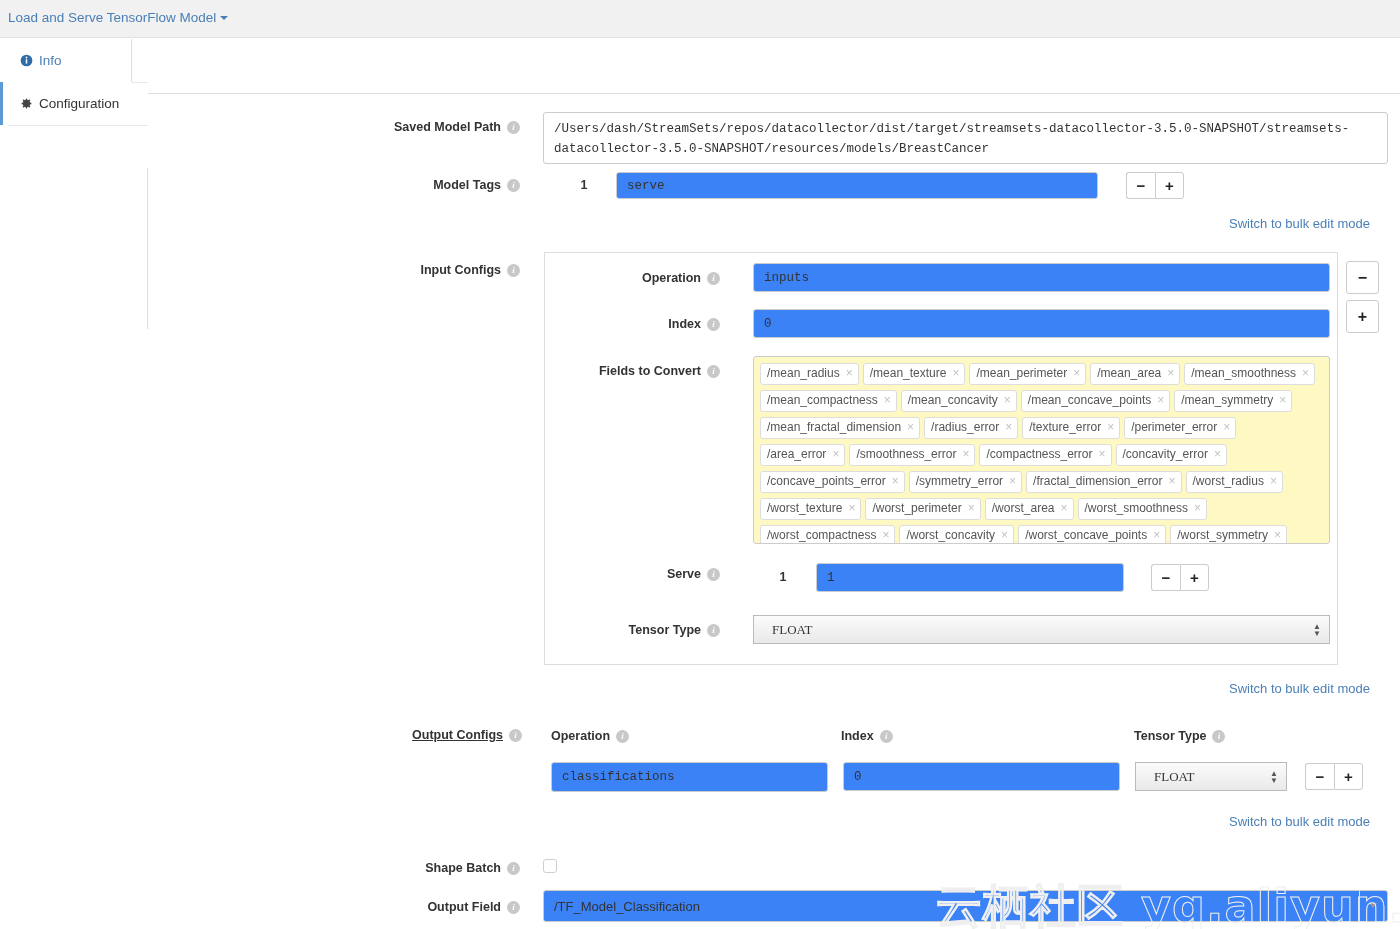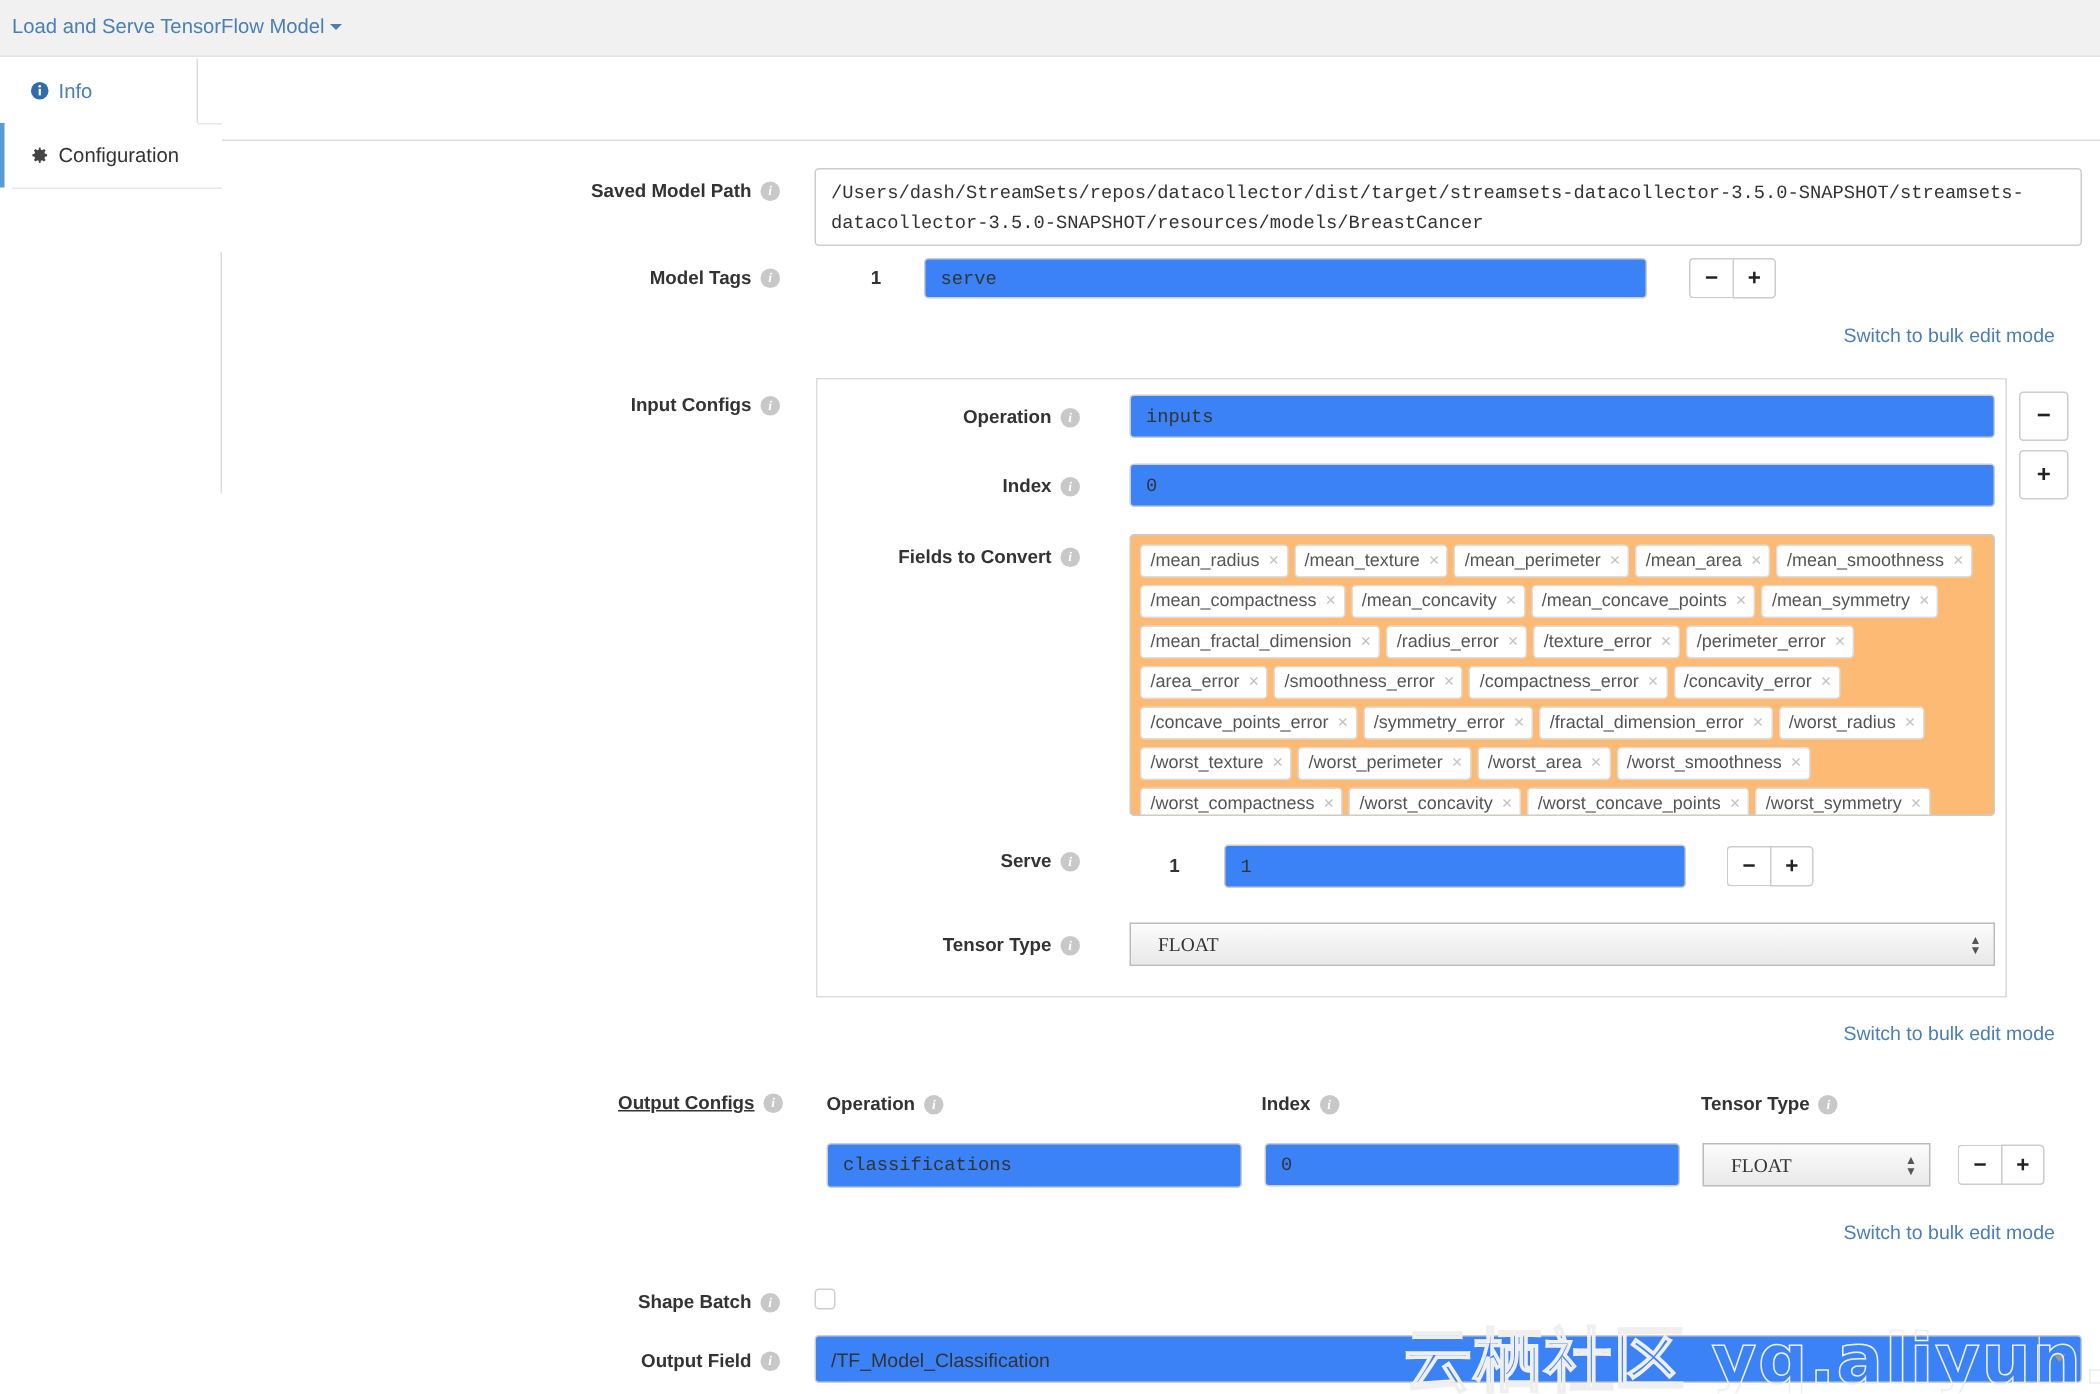--- a/index.html
+++ b/index.html
@@ -126,21 +126,21 @@
   .panel {
     position: absolute; border: 1px solid #dddddd; background: #ffffff;
   }
   .panel-sep {
     position: absolute; width: 1px; background: #dddddd;
   }
 
   
   .tagbox {
     position: absolute; border: 1px solid #cccccc; border-radius: 3px;
-    background: #fdba74; padding: 6px 6px 4px 6px; overflow: hidden;
+    background: #fef9c3; padding: 6px 6px 4px 6px; overflow: hidden;
   }
   .tag {
     display: inline-block; border: 1px solid #dddddd; border-radius: 3px;
     background: #ffffff; color: #555555; font-size: 12px;
     padding: 2px 5px 3px 6px; margin: 0 4px 5px 0; white-space: nowrap;
     line-height: 15px;
   }
   .tag .x { color: #c2c2c2; margin-left: 6px; font-size: 12px; cursor: pointer; }
 
   

